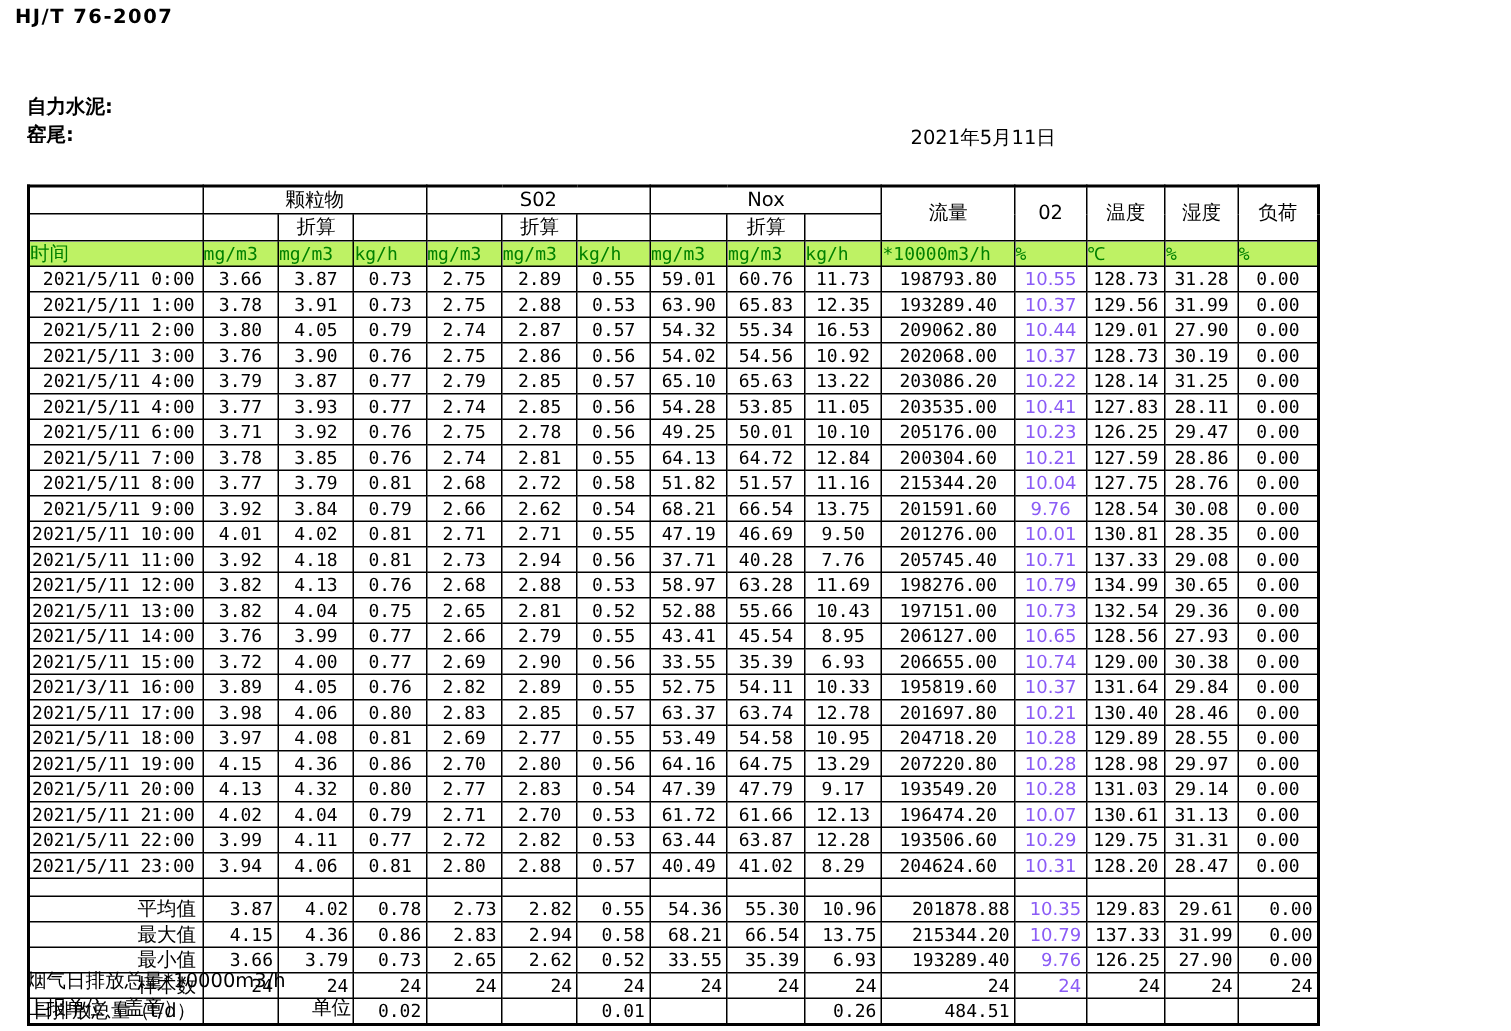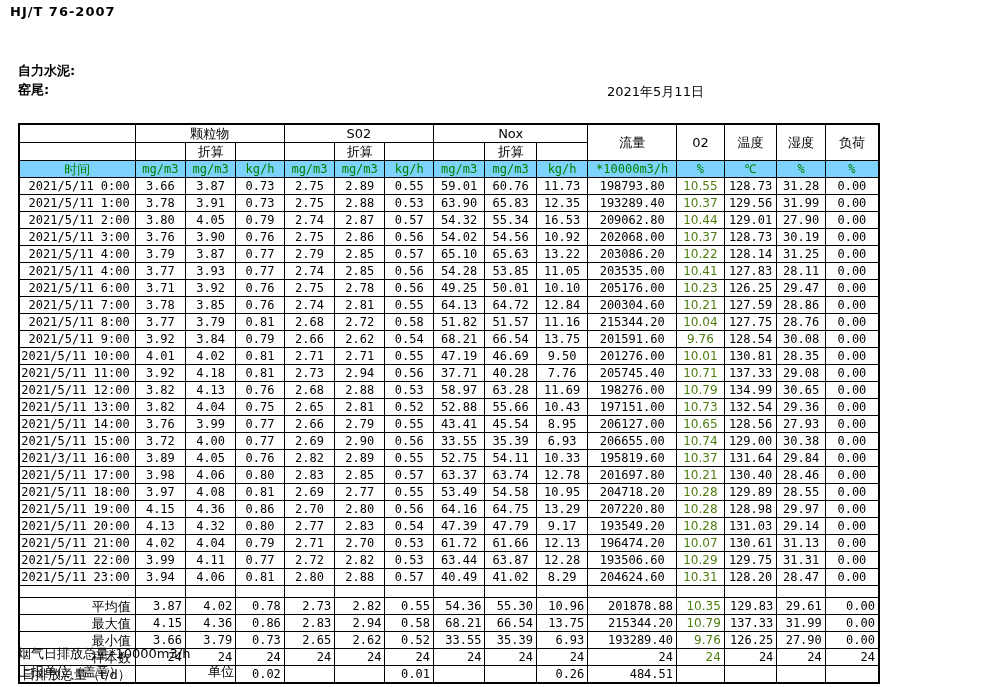--- a/index.html
+++ b/index.html
@@ -10,25 +10,25 @@
   .company{position:absolute;left:18px;top:62px;font-weight:bold;font-size:13px;}
   .location{position:absolute;left:18px;top:81px;font-weight:bold;font-size:13px;}
   .date{position:absolute;left:607px;top:83px;font-size:13px;}
 
   table.tbl{position:absolute;left:18px;top:123px;border-collapse:collapse;table-layout:fixed;
             border:2px solid #000;}
   .tbl td{border:1px solid #000;height:16px;padding:0;overflow:hidden;white-space:nowrap;
           font-family:"DejaVu Sans Mono",monospace;font-size:12px;line-height:15px;}
   .tbl .cn{font-family:"DejaVu Sans",sans-serif;font-size:13px;text-align:center;}
   .tbl tr.h1 td,.tbl tr.h2 td{height:17px;}
-  .tbl tr.green td{background:#7dd3fc;color:#008000;text-align:center;height:16px;}
+  .tbl tr.green td{background:#bef264;color:#008000;text-align:left;height:16px;}
   .tbl td.time{ text-align:right;padding-right:5px;}
   .tbl td.num{ text-align:center;}
   .tbl td.rnum{text-align:right;padding-right:3px;}
-  .tbl td.o2{font-family:"DejaVu Sans",sans-serif;color:#4d7c0f;}
+  .tbl td.o2{font-family:"DejaVu Sans",sans-serif;color:#8b5cf6;}
   .tbl tr.spacer td{height:11px;}
   .tbl td.slabel{font-family:"DejaVu Sans",sans-serif;font-size:13px;text-align:right;padding-right:4px;}
   .tbl td.slabel.left{text-align:left;padding-left:2px;}
 
   .foot1{position:absolute;left:18px;top:645px;font-size:13px;}
   .foot2{position:absolute;left:18px;top:663px;font-size:13px;}
   .foot3{position:absolute;left:208px;top:663px;font-size:13px;}
 </style>
 </head>
 <body>

